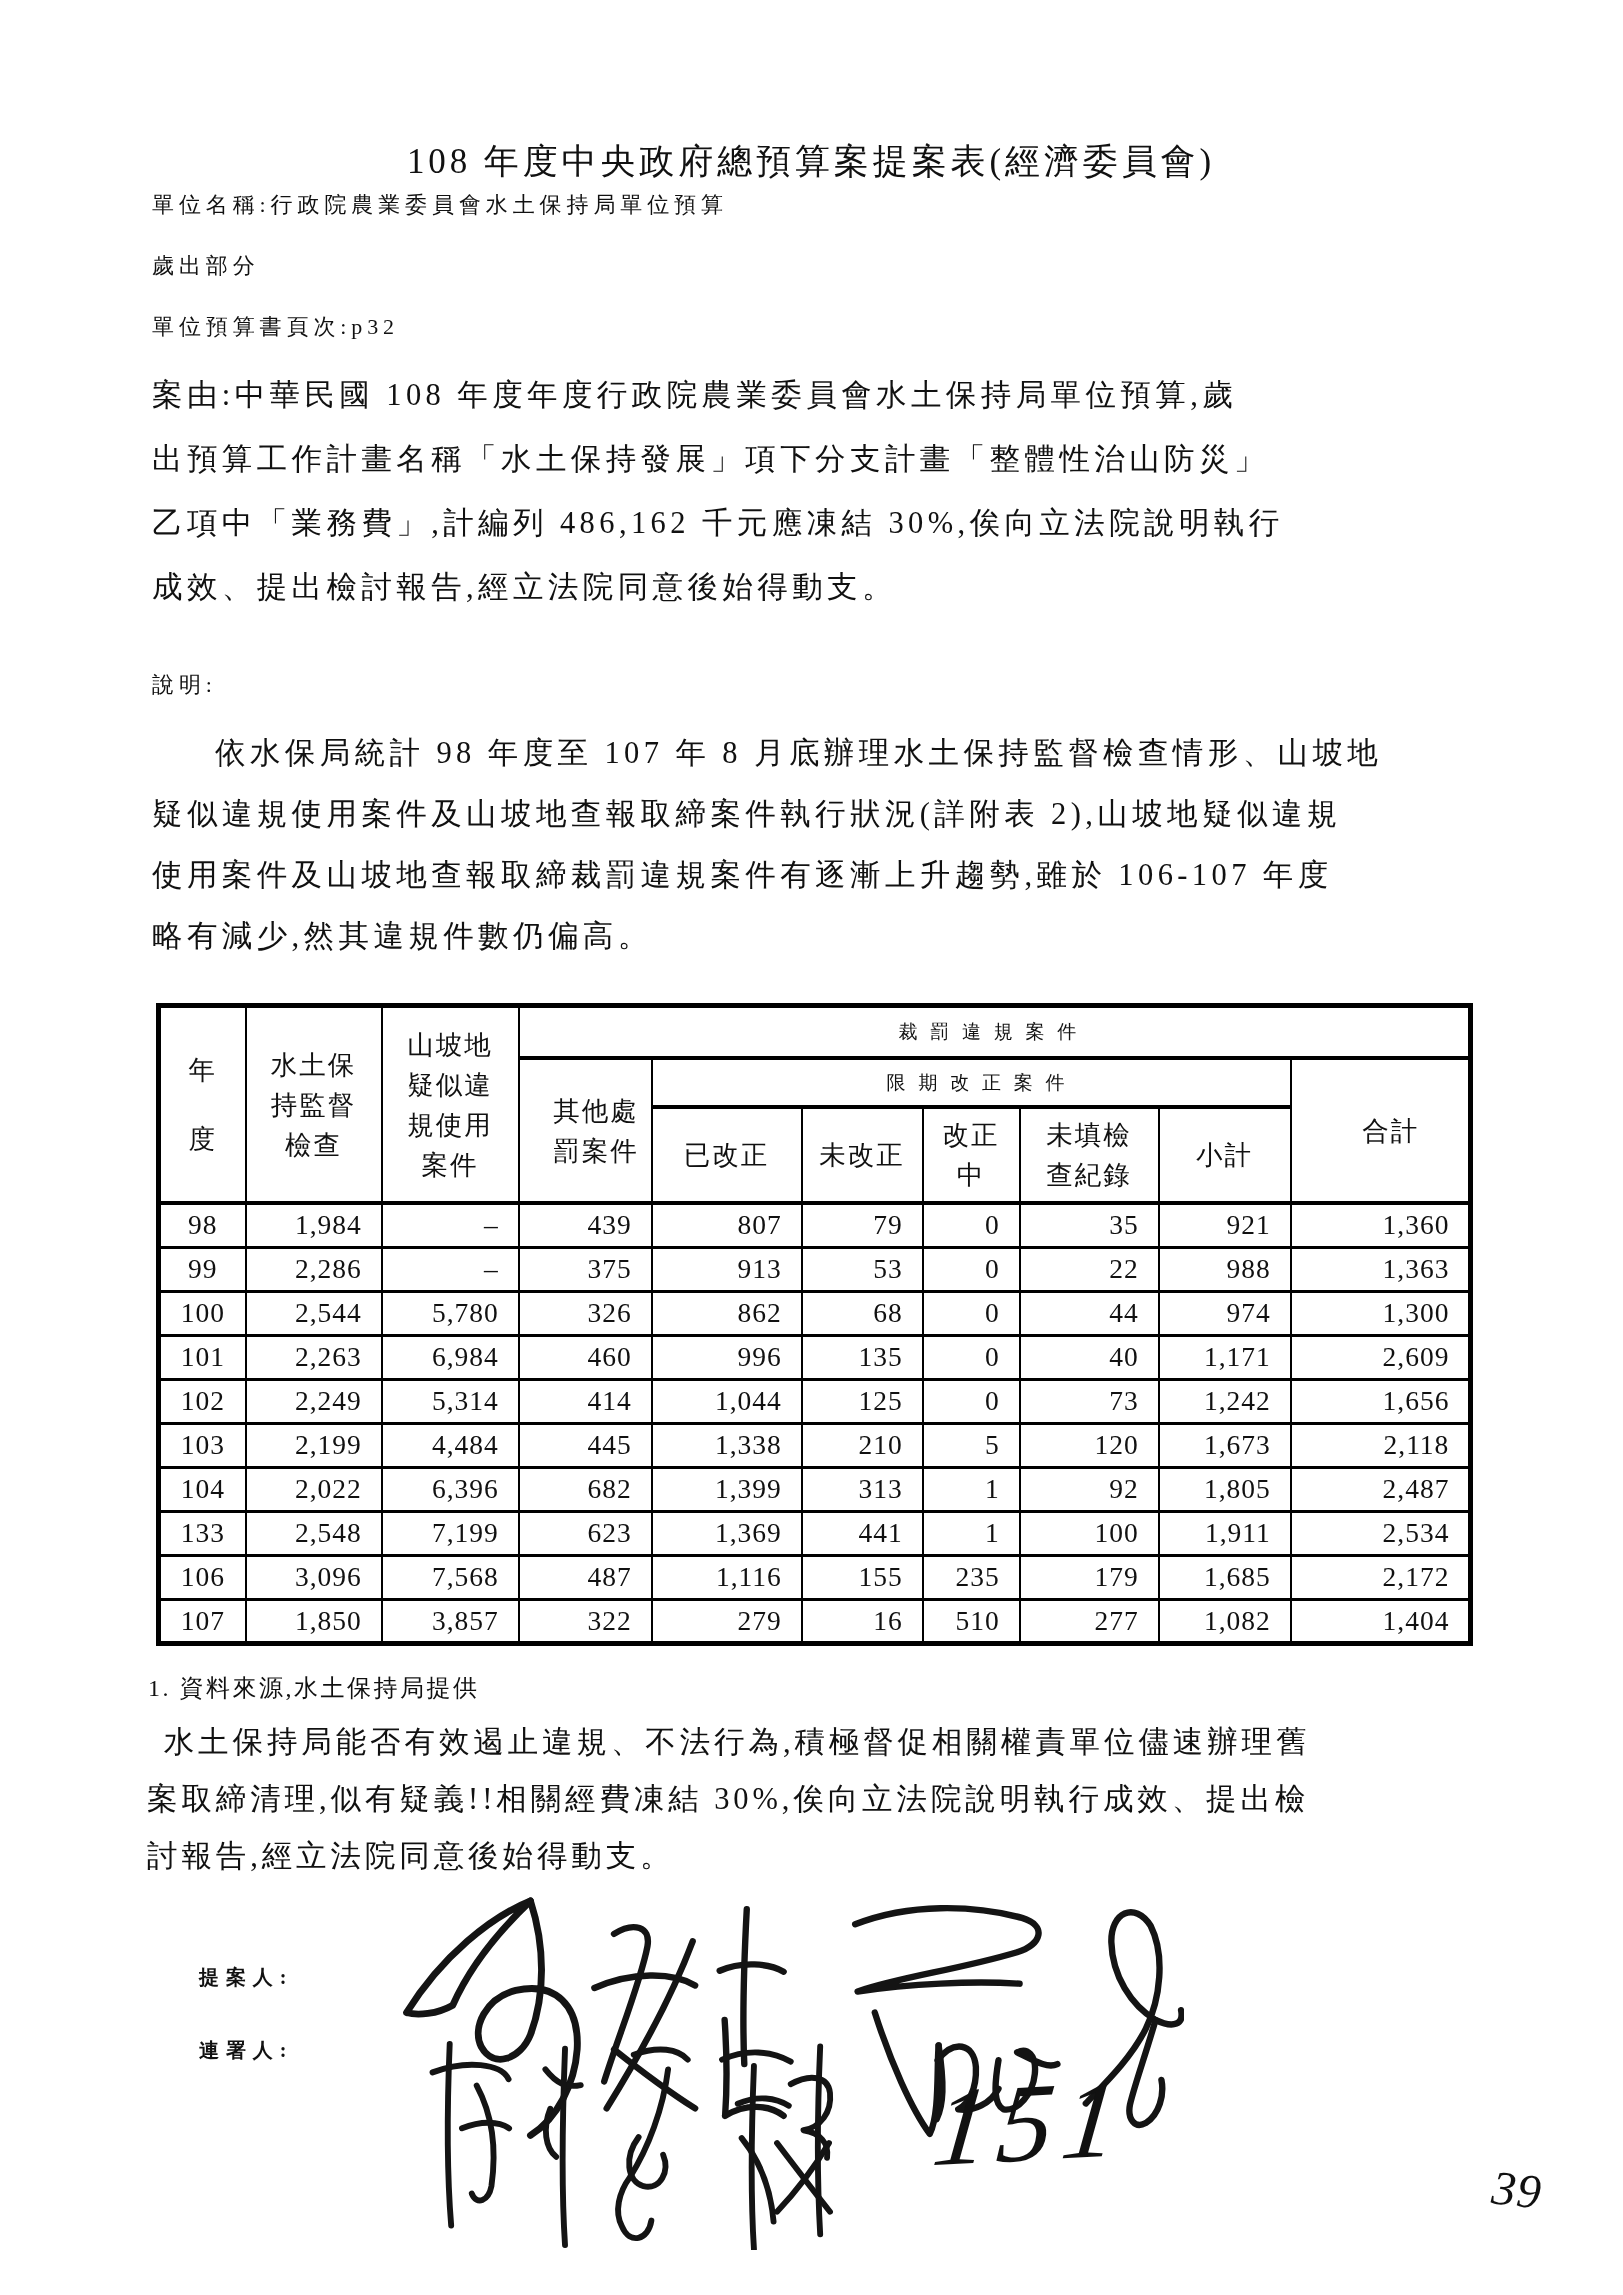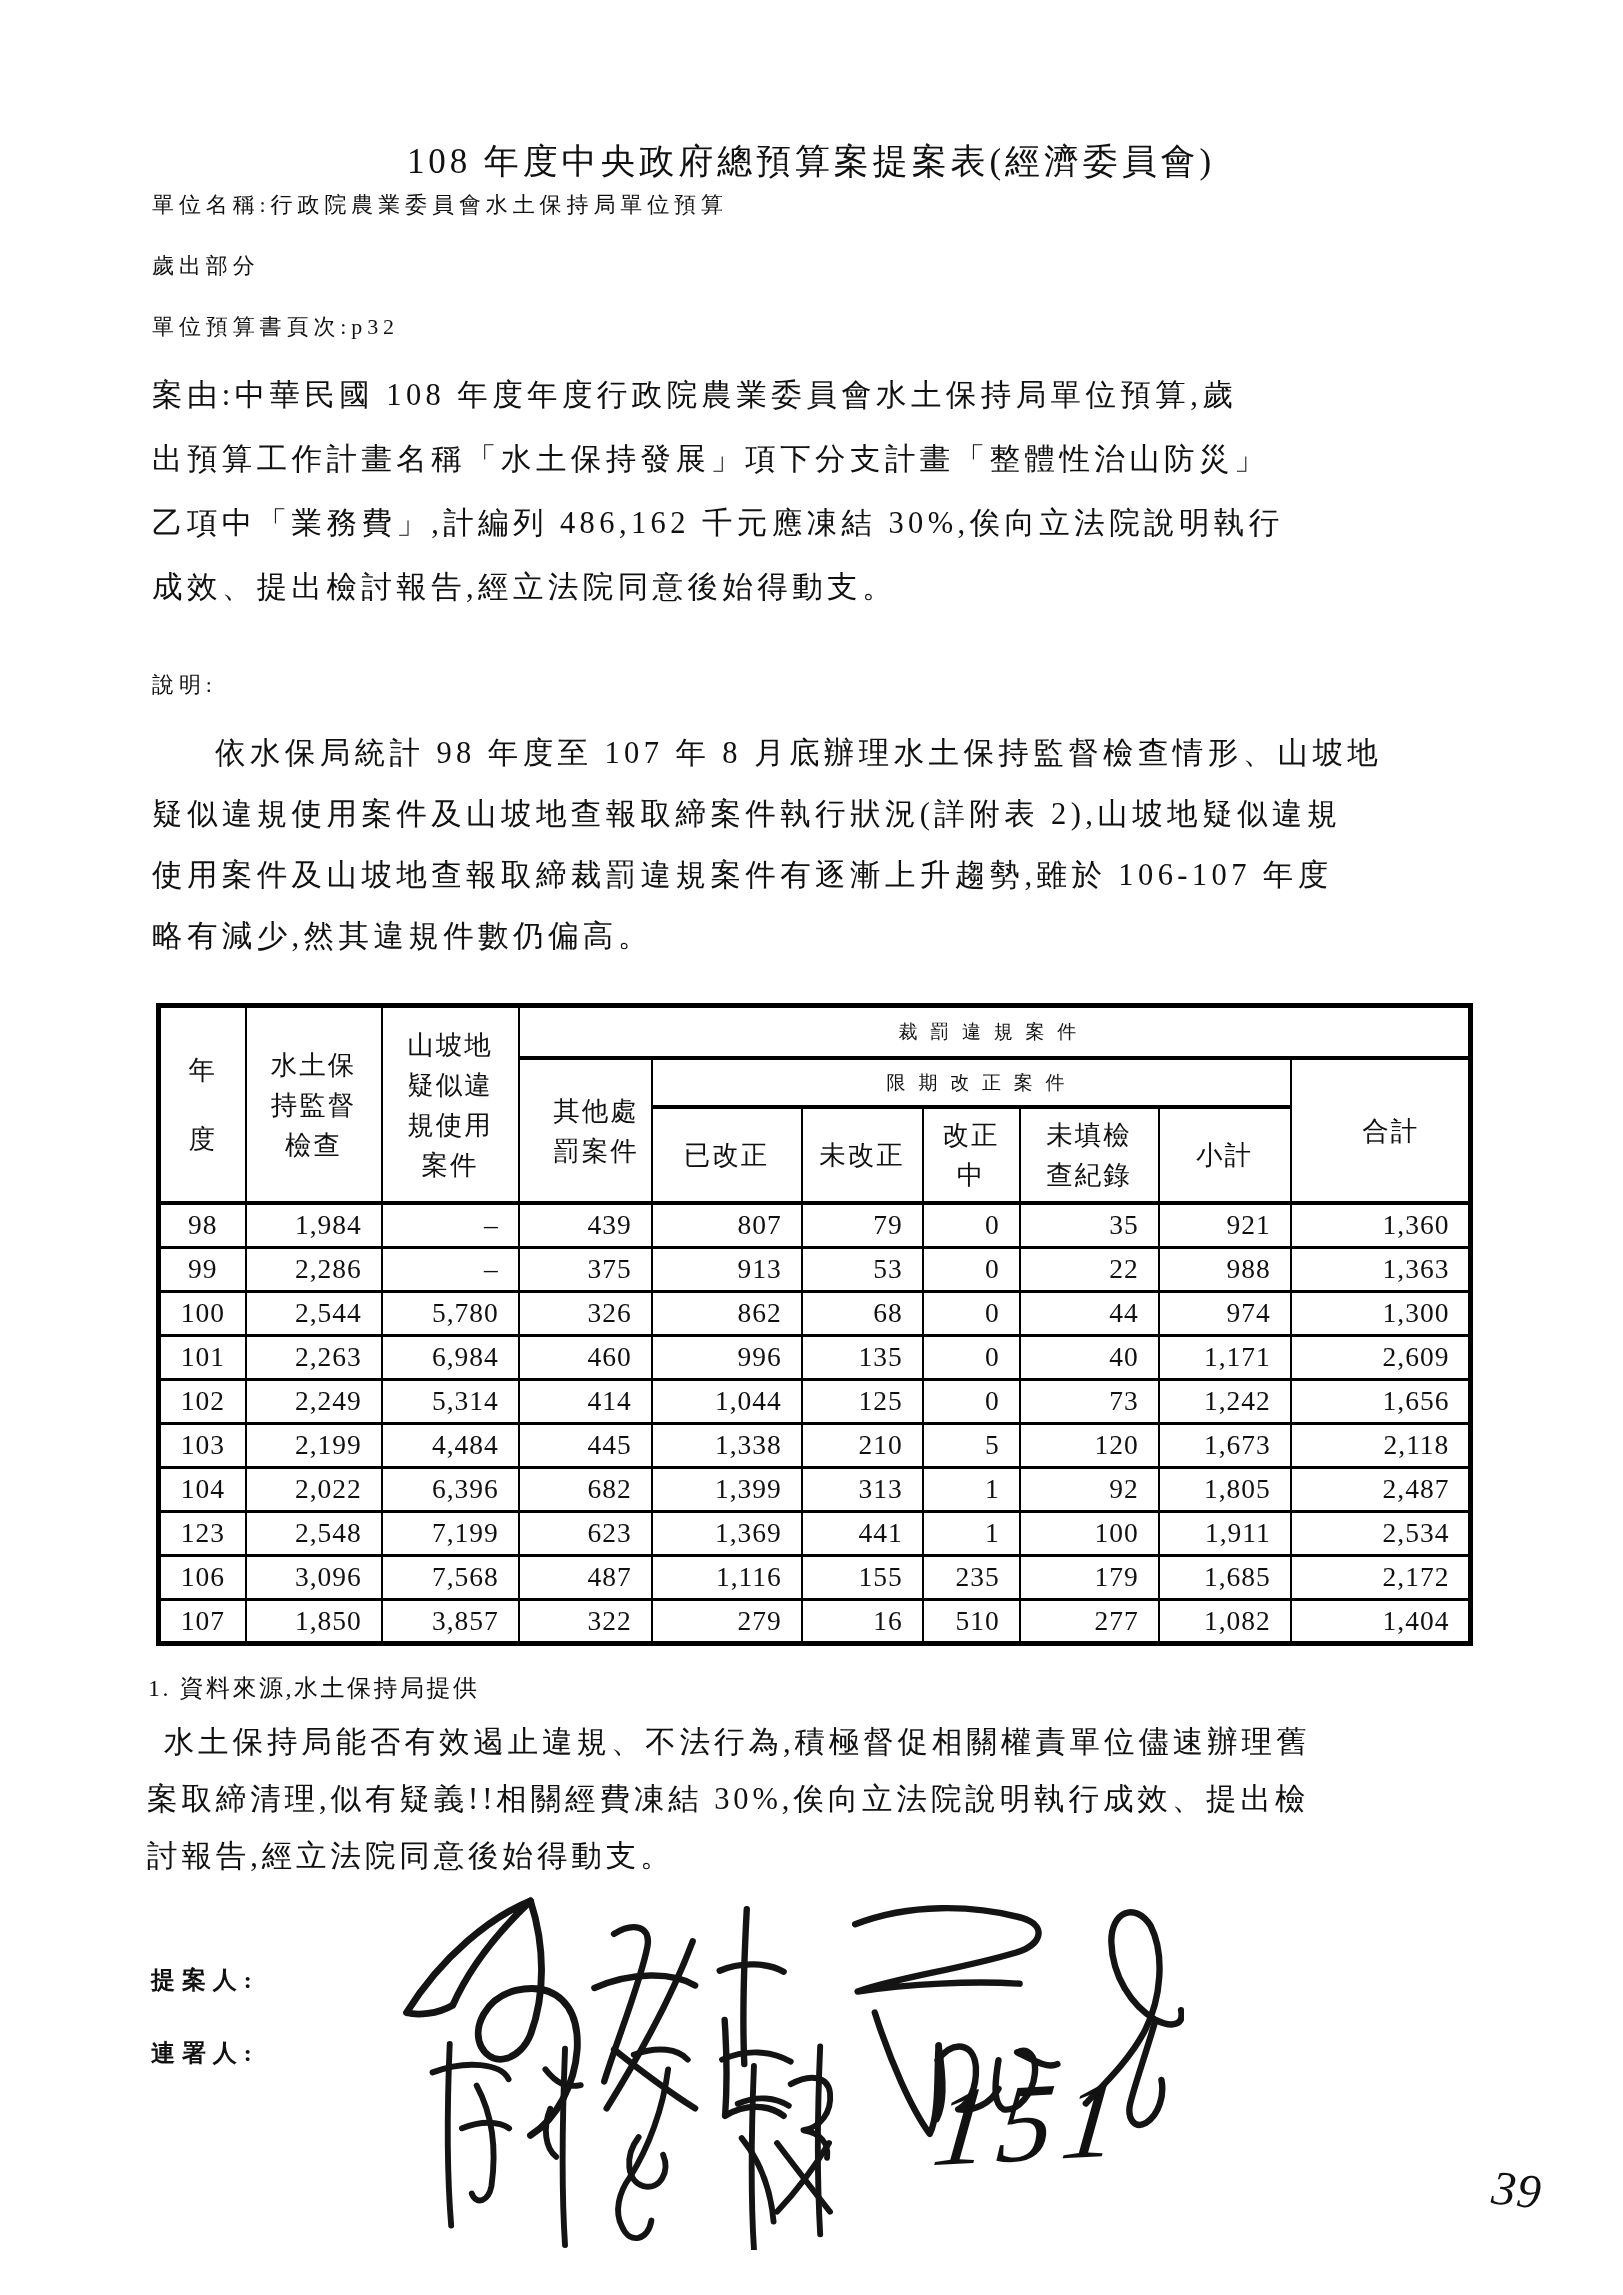--- a/index.html
+++ b/index.html
@@ -22,21 +22,21 @@
   .case-block .tline{height:64px;line-height:64px;}
   .explain-heading{left:152px;top:674px;}
   .explain-block{left:152px;top:723px;width:1386px;}
   .explain-block .tline{height:61px;line-height:61px;}
   .explain-block .tline:first-child{text-indent:63px;}
   .tline{font-size:30.5px;letter-spacing:4.4px;white-space:nowrap;}
   .footnote{left:148px;top:1672px;font-size:24px;letter-spacing:2.5px;}
   .comment-block{left:147px;top:1714px;width:1386px;}
   .comment-block .tline{height:57px;line-height:57px;letter-spacing:3.9px;}
   .comment-block .tline:first-child{text-indent:16.7px;}
-  .sig-label{font-size:24px;font-weight:bold;letter-spacing:6.9px;white-space:nowrap;}
+  .sig-label{font-size:20px;font-weight:bold;letter-spacing:6.9px;white-space:nowrap;margin-left:48px;}
   .proposer{left:151px;top:1964px;}
   .cosigner{left:151px;top:2037px;}
   
   .stats{
     left:156px;top:1003px;width:1313px;height:627px;
     border-collapse:collapse;table-layout:fixed;
     border:5.4px solid #000;
   }
   .stats th,.stats td{
     border:2.5px solid #000;padding:0;margin:0;
@@ -215,21 +215,21 @@
         <td class="c-num">6,396</td>
         <td class="c-num">682</td>
         <td class="c-num">1,399</td>
         <td class="c-num">313</td>
         <td class="c-num">1</td>
         <td class="c-num">92</td>
         <td class="c-num">1,805</td>
         <td class="c-num">2,487</td>
       </tr>
       <tr>
-        <td class="c-year">123</td>
+        <td class="c-year">133</td>
         <td class="c-num">2,548</td>
         <td class="c-num">7,199</td>
         <td class="c-num">623</td>
         <td class="c-num">1,369</td>
         <td class="c-num">441</td>
         <td class="c-num">1</td>
         <td class="c-num">100</td>
         <td class="c-num">1,911</td>
         <td class="c-num">2,534</td>
       </tr>

